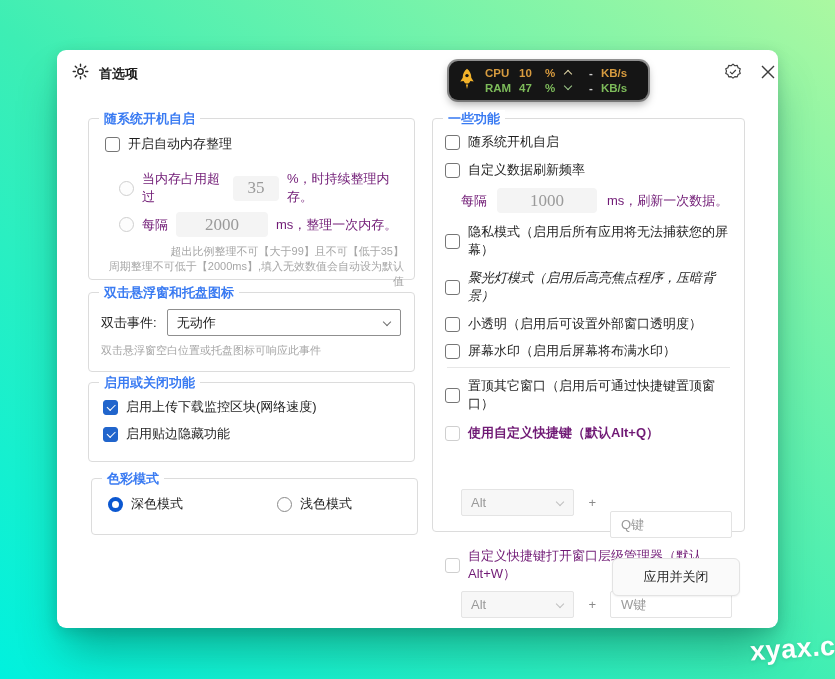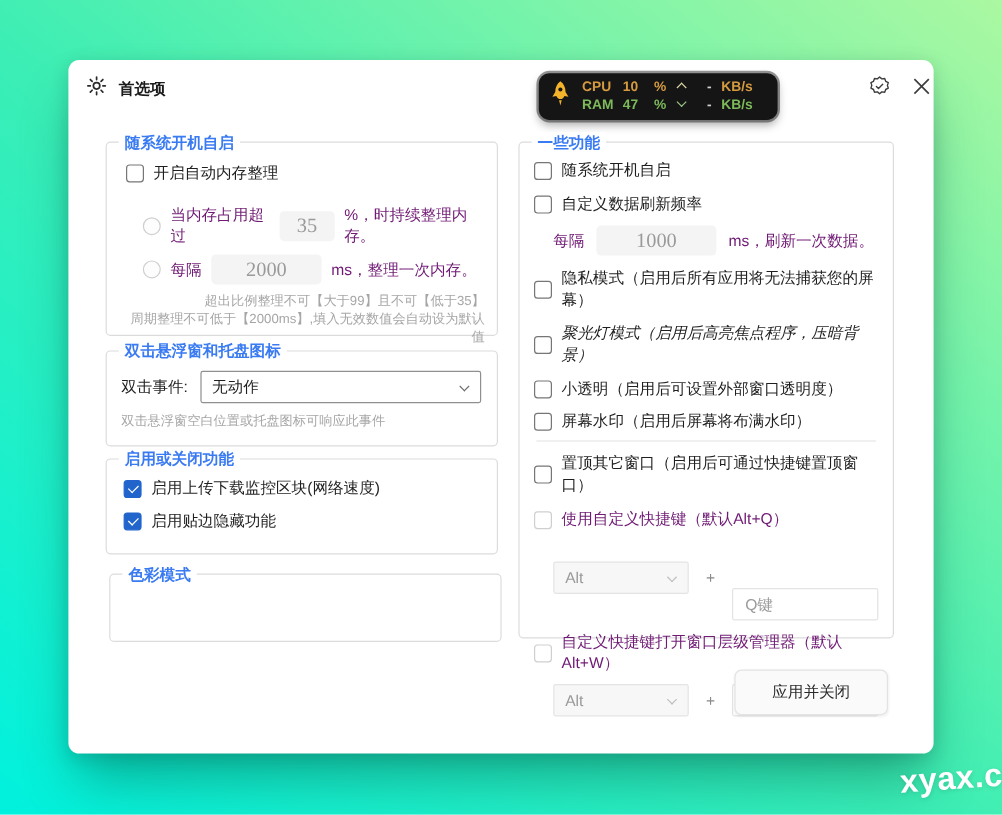--- a/index.html
+++ b/index.html
@@ -192,20 +192,26 @@
         <span class="lbl">启用上传下载监控区块(网络速度)</span>
       </div>
       <div class="row">
         <span class="cb on"></span>
         <span class="lbl">启用贴边隐藏功能</span>
       </div>
     </div>
 
     <div class="group g-color">
       <span class="legend">色彩模式</span>
+      <div class="row">
+        <span class="rb on"></span>
+        <span class="lbl">深色模式</span>
+        <span class="rb" style="margin-left:94px;"></span>
+        <span class="lbl">浅色模式</span>
+      </div>
     </div>
 
     <div class="group g-some">
       <span class="legend">一些功能</span>
 
       <div class="row" style="margin-bottom:10px;">
         <span class="cb"></span>
         <span class="lbl">随系统开机自启</span>
       </div>
 
@@ -240,21 +246,21 @@
         <span class="lbl">屏幕水印（启用后屏幕将布满水印）</span>
       </div>
 
       <div class="divider"></div>
 
       <div class="row" style="margin-bottom:11px;">
         <span class="cb"></span>
         <span class="lbl">置顶其它窗口（启用后可通过快捷键置顶窗口）</span>
       </div>
 
-      <div class="row" style="margin-bottom:4px;">
+      <div class="row" style="margin-bottom:25px;font-weight:bold;">
         <span class="cb dis"></span>
         <span class="lbl dis">使用自定义快捷键（默认Alt+Q）</span>
       </div>
 
       <div class="row" style="margin-left:16px; margin-bottom:9px;">
         <div class="selectbox dis" style="width:122px;">
           <span>Alt</span>
           <i class="sel-chev"></i>
         </div>
         <span class="lbl dis" style="margin:0 14px; color:#8a8a8a;">+</span>

